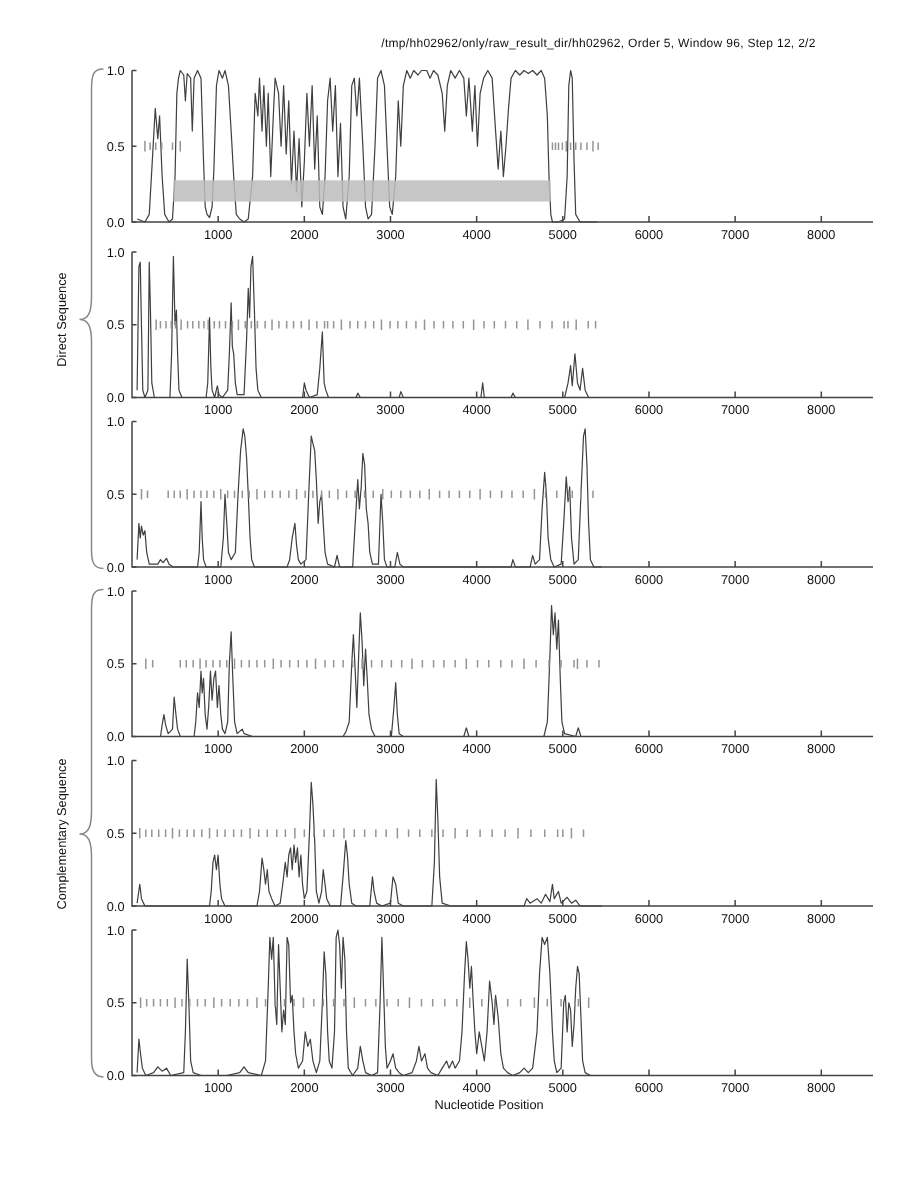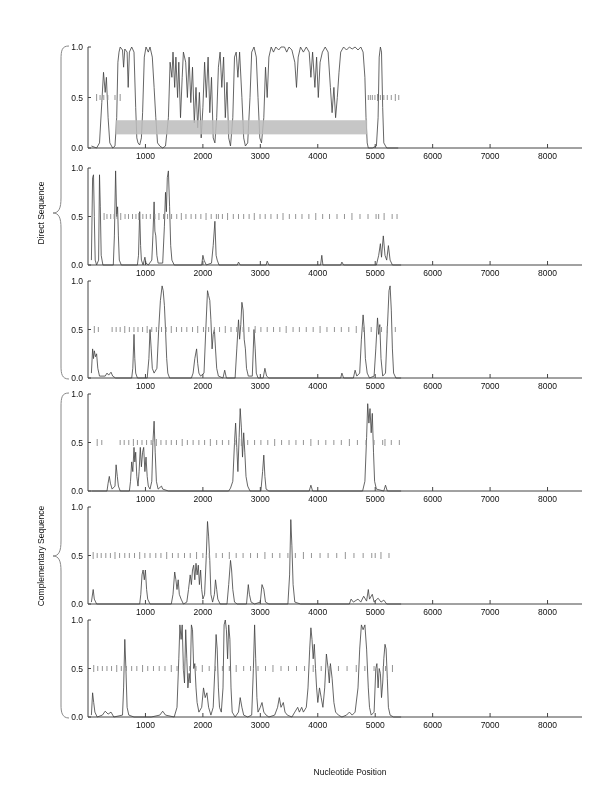--- a/index.html
+++ b/index.html
@@ -2,29 +2,30 @@
 <html><head>
 <meta charset="utf-8">
 <style>
   html,body{margin:0;padding:0;background:#fff;}
   #page{position:relative;width:612px;height:792px;background:#ffffff;
         font-family:"Liberation Sans", sans-serif;overflow:hidden;}
   #title{position:absolute;left:399px;top:24px;transform:translateX(-50%);
          font-size:8px;color:#111;white-space:nowrap;letter-spacing:.2px;}
   .grouplabel{position:absolute;font-size:8.5px;color:#111;white-space:nowrap;
          transform:translate(-50%,-50%) rotate(-90deg);}
-  #xlabel{position:absolute;left:350px;top:731px;transform:translateX(-50%);
-         font-size:8.5px;color:#111;white-space:nowrap;margin-top:36px;}
+  #xlabel{position:absolute;left:326px;top:731px;transform:translateX(-50%);
+         font-size:8.5px;color:#111;white-space:nowrap;}
   svg{position:absolute;left:0;top:0;}
   svg text{font-family:"Liberation Sans", sans-serif;font-size:8.5px;fill:#111;}
 </style>
 </head>
 <body>
 
 <div id="page">
+  <div id="title">/tmp/hh02962/only/raw_result_dir/hh02962, Order 5, Window 96, Step 12, 2/2</div>
 
   <div class="grouplabel" style="left:41px;top:213px;">Direct Sequence</div>
   <div class="grouplabel" style="left:41px;top:556px;">Complementary Sequence</div>
 
   <div id="xlabel">Nucleotide Position</div>
 
   <svg id="plot" width="612" height="792" viewBox="0 0 612 792">
     <path d="M 69 46 C 62 46 61 50 61 60 L 61 198 C 61 208 59 213 53 213 C 59 213 61 218 61 228 L 61 366 C 61 374 62 379 69 379" fill="none" stroke="#888" stroke-width="1"></path>
     <path d="M 69 393 C 62 393 61 397 61 407 L 61 541 C 61 551 59 556 53 556 C 59 556 61 561 61 571 L 61 705 C 61 712 62 718 69 718" fill="none" stroke="#888" stroke-width="1"></path>
     <g id="panels">

